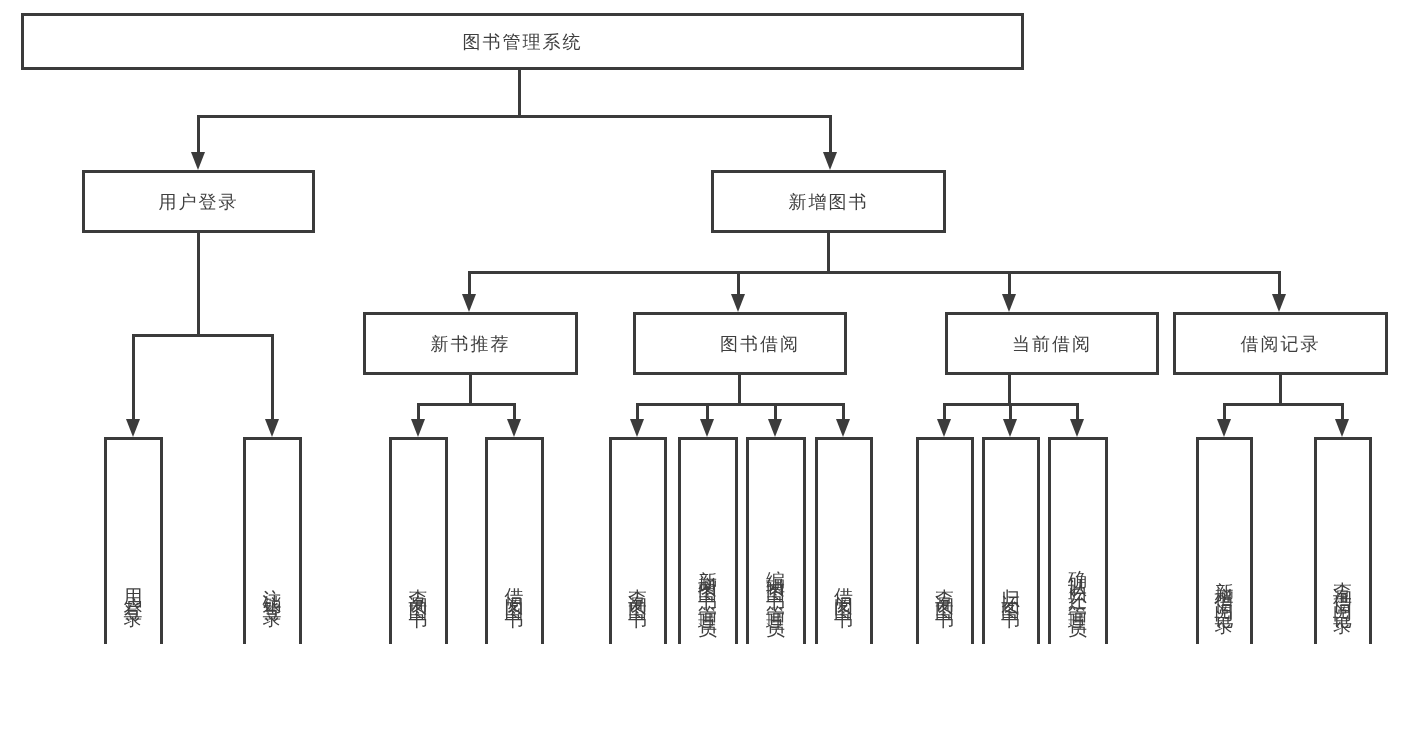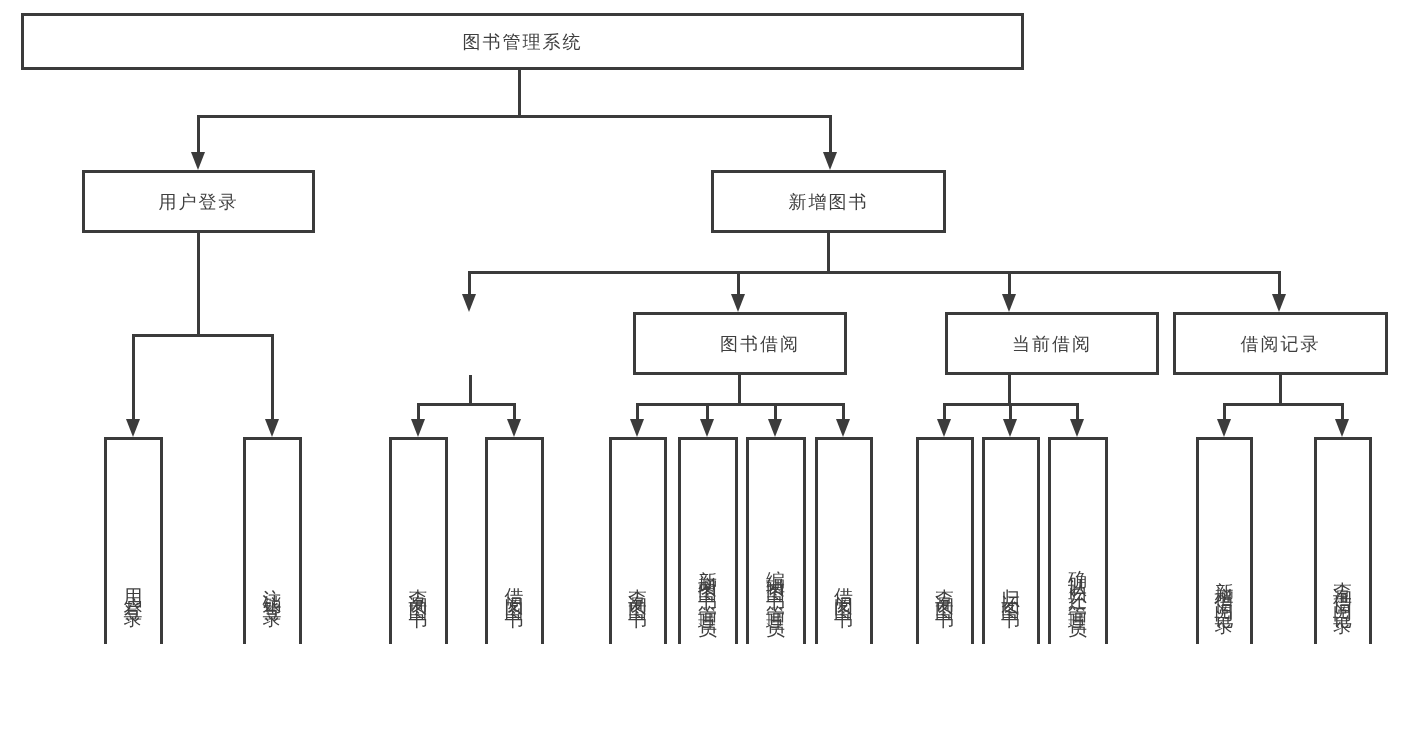--- a/index.html
+++ b/index.html
@@ -52,20 +52,23 @@
   <div class="hline" style="left:468px;top:271px;width:813px;"></div>
   <div class="vline" style="left:468px;top:271px;height:28px;"></div>
   <div class="arrowhead" style="left:462px;top:294px;"></div>
   <div class="vline" style="left:737px;top:271px;height:28px;"></div>
   <div class="arrowhead" style="left:731px;top:294px;"></div>
   <div class="vline" style="left:1008px;top:271px;height:28px;"></div>
   <div class="arrowhead" style="left:1002px;top:294px;"></div>
   <div class="vline" style="left:1278px;top:271px;height:28px;"></div>
   <div class="arrowhead" style="left:1272px;top:294px;"></div>
 
+  <div class="box hbox" style="left:363px;top:312px;width:215px;height:63px;">
+    <span>新书推荐</span>
+  </div>
   <div class="box hbox" style="left:633px;top:312px;width:214px;height:63px;padding-left:40px;">
     <span>图书借阅</span>
   </div>
   <div class="box hbox" style="left:945px;top:312px;width:214px;height:63px;">
     <span>当前借阅</span>
   </div>
   <div class="box hbox" style="left:1173px;top:312px;width:215px;height:63px;">
     <span>借阅记录</span>
   </div>
 

